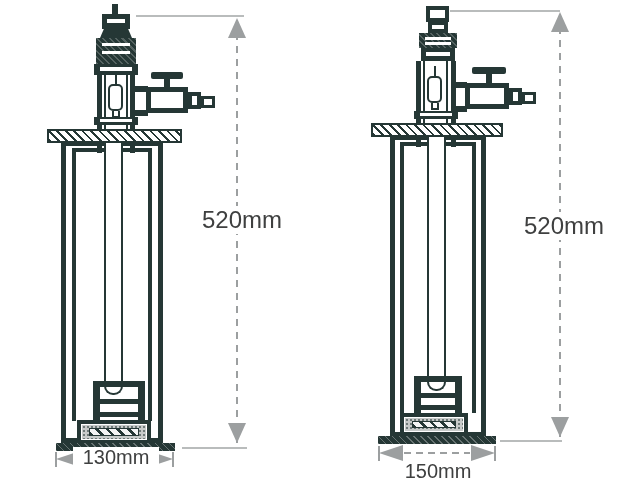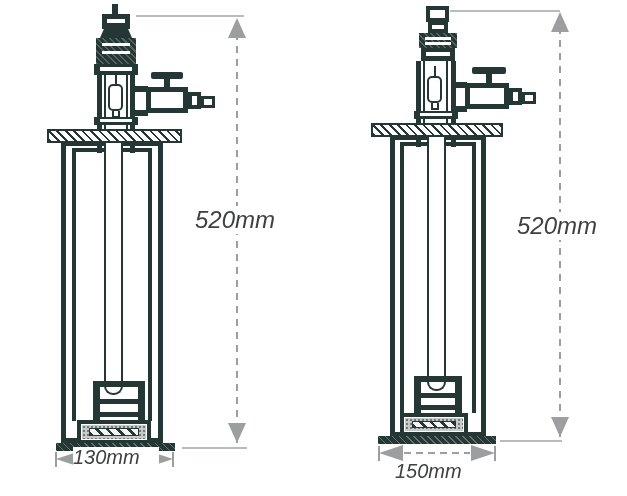--- a/index.html
+++ b/index.html
@@ -53,21 +53,21 @@
   .lamp-base{box-sizing:border-box;border:2px solid var(--ink);border-top:none;background:#fff;}
   
   .vdash{width:2px;background:repeating-linear-gradient(180deg,var(--dim-line) 0 7px,transparent 7px 13px);}
   .hdash{height:2px;background:repeating-linear-gradient(90deg,var(--dim-line) 0 7px,transparent 7px 12px);}
   .extline{background:var(--ext-line);}
   .tick{background:var(--dim-line);}
   .arr-up{width:0;height:0;border-left:9px solid transparent;border-right:9px solid transparent;border-bottom:20px solid var(--dim-line);}
   .arr-down{width:0;height:0;border-left:9px solid transparent;border-right:9px solid transparent;border-top:20px solid var(--dim-line);}
   .arr-left{width:0;height:0;border-top:8px solid transparent;border-bottom:8px solid transparent;border-right:24px solid var(--dim-line);}
   .arr-right{width:0;height:0;border-top:8px solid transparent;border-bottom:8px solid transparent;border-left:24px solid var(--dim-line);}
-  .dim-label{color:var(--dim-text);background:#fff;text-align:left;font-style:italic;}
+  .dim-label{color:var(--dim-text);background:#fff;text-align:center;}
   .dim-label.big{font-size:24px;line-height:28px;}
   .dim-label.small{font-size:20px;line-height:20px;}
 </style>
 </head>
 <body>
 
 <div class="canvas">
 
   <div>
 

